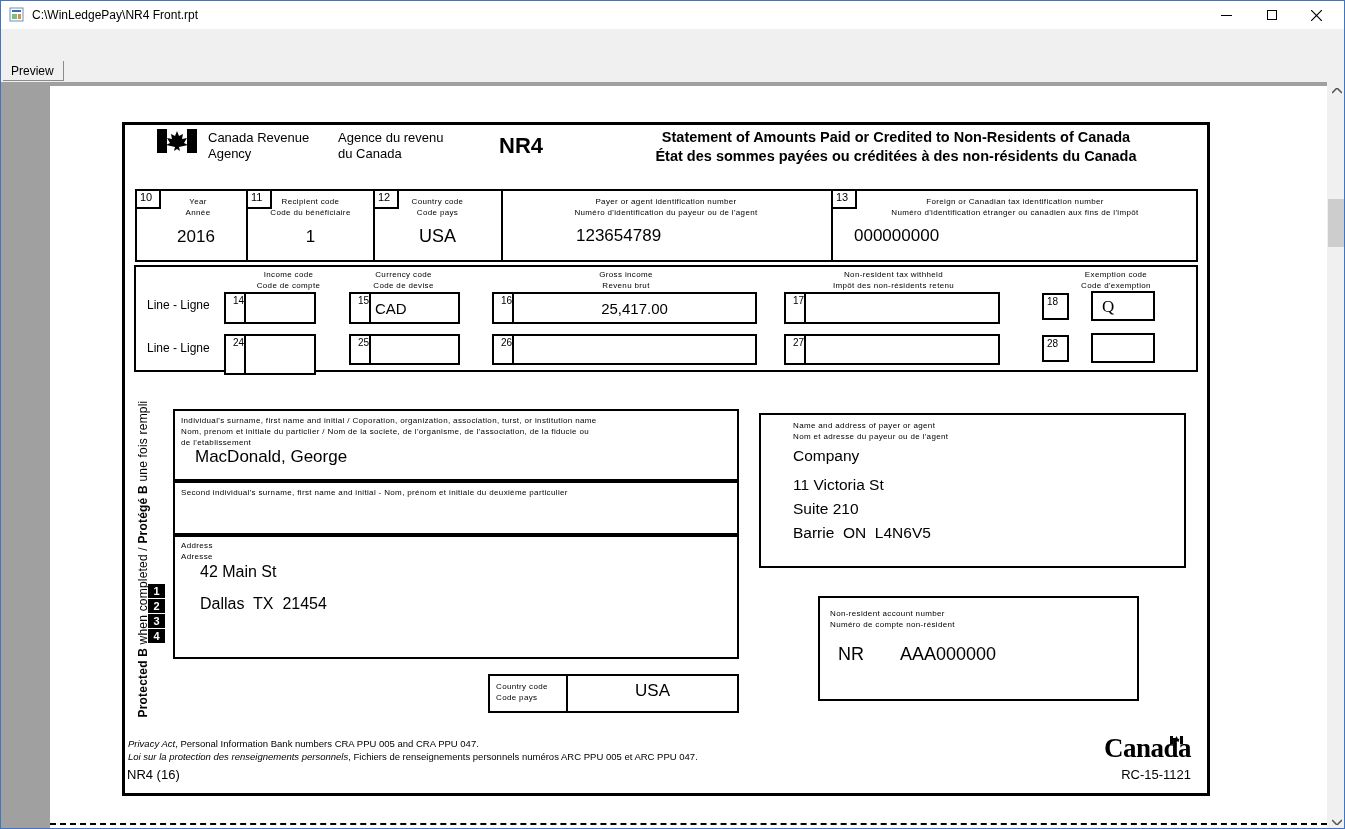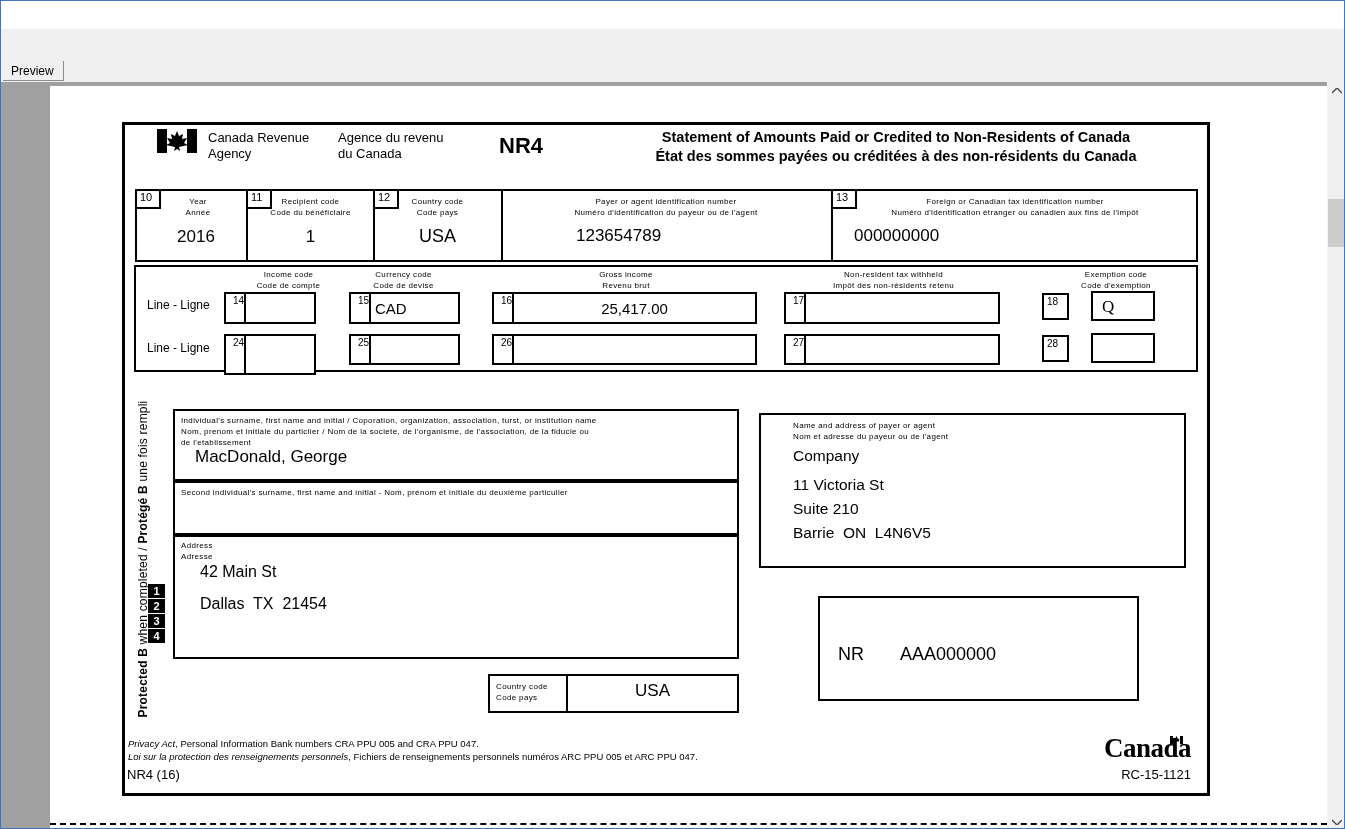--- a/index.html
+++ b/index.html
@@ -62,20 +62,41 @@
           font-size:11px; font-weight:bold; text-align:center; line-height:14px;}
   .pre{white-space:pre;}
   .serif{font-family:"Liberation Serif", serif;}
   .rot{position:absolute; transform:rotate(-90deg); font-size:12px; text-align:center; letter-spacing:0.2px;}
 </style>
 </head>
 <body>
 
 <div class="window">
 
+  <div class="titlebar">
+    <svg class="abs" style="left:8px;top:6px" width="16" height="16">
+      <rect x="1" y="1" width="13" height="13" fill="#fff" stroke="#6a8fc0"></rect>
+      <rect x="3" y="3" width="9" height="2" fill="#3a6cb5"></rect>
+      <rect x="3" y="7" width="5" height="5" fill="#79c07a"></rect>
+      <rect x="9" y="7" width="3" height="5" fill="#d98f3e"></rect>
+    </svg>
+    <div class="title-text">C:\WinLedgePay\NR4 Front.rpt</div>
+    <div class="winbtn" style="left:1203px">
+      <div style="width:11px;border-top:1px solid #000"></div>
+    </div>
+    <div class="winbtn" style="left:1248px">
+      <div style="width:10px;height:10px;border:1px solid #000"></div>
+    </div>
+    <div class="winbtn" style="left:1293px">
+      <svg width="11" height="11">
+        <line x1="0" y1="0" x2="11" y2="11" stroke="#000" stroke-width="1.2"></line>
+        <line x1="11" y1="0" x2="0" y2="11" stroke="#000" stroke-width="1.2"></line>
+      </svg>
+    </div>
+  </div>
 
   <div class="toolbar">
     <div class="tbtn" style="left:7px;top:33px">
       <svg width="20" height="20">
         <rect x="3" y="1" width="11" height="14" fill="#fff" stroke="#666"></rect>
         <line x1="5" y1="4" x2="12" y2="4" stroke="#888"></line>
           <line x1="5" y1="7" x2="12" y2="7" stroke="#888"></line>
         <rect x="9" y="9" width="10" height="9" fill="#4a66c8" stroke="#203a8a"></rect>
         <rect x="11" y="10" width="6" height="3" fill="#cdd6f2"></rect>
       </svg>
@@ -328,20 +349,24 @@
       <div class="lbl-l" style="left:743px;top:334px;width:300px">
         <div>Name and address of payer or agent</div>
         <div>Nom et adresse du payeur ou de l'agent</div>
       </div>
       <div class="abs" style="left:743px;top:361px;font-size:15.5px">Company</div>
       <div class="abs" style="left:743px;top:390px;font-size:15.5px">11 Victoria St</div>
       <div class="abs" style="left:743px;top:414px;font-size:15.5px">Suite 210</div>
       <div class="abs pre" style="left:743px;top:438px;font-size:15.5px">Barrie  ON  L4N6V5</div>
 
       <div class="rowbox" style="left:768px;top:510px;width:321px;height:105px"></div>
+      <div class="lbl-l" style="left:780px;top:522px;width:250px">
+        <div>Non-resident account number</div>
+        <div>Numéro de compte non-résident</div>
+      </div>
       <div class="abs" style="left:788px;top:558px;font-size:18px">NR</div>
       <div class="abs" style="left:850px;top:558px;font-size:18px">AAA000000</div>
 
       <div class="rot" style="left:-96px;top:465px;width:380px;height:16px">
         <span style="font-weight:bold">Protected B</span><span> when completed / </span><span style="font-weight:bold">Protégé B</span><span> une fois rempli</span>
       </div>
 
       <div class="abs" style="left:78px;top:652px;font-size:9.5px">
         <span style="font-style:italic">Privacy Act</span><span>, Personal Information Bank numbers CRA PPU 005 and CRA PPU 047.</span>
       </div>

